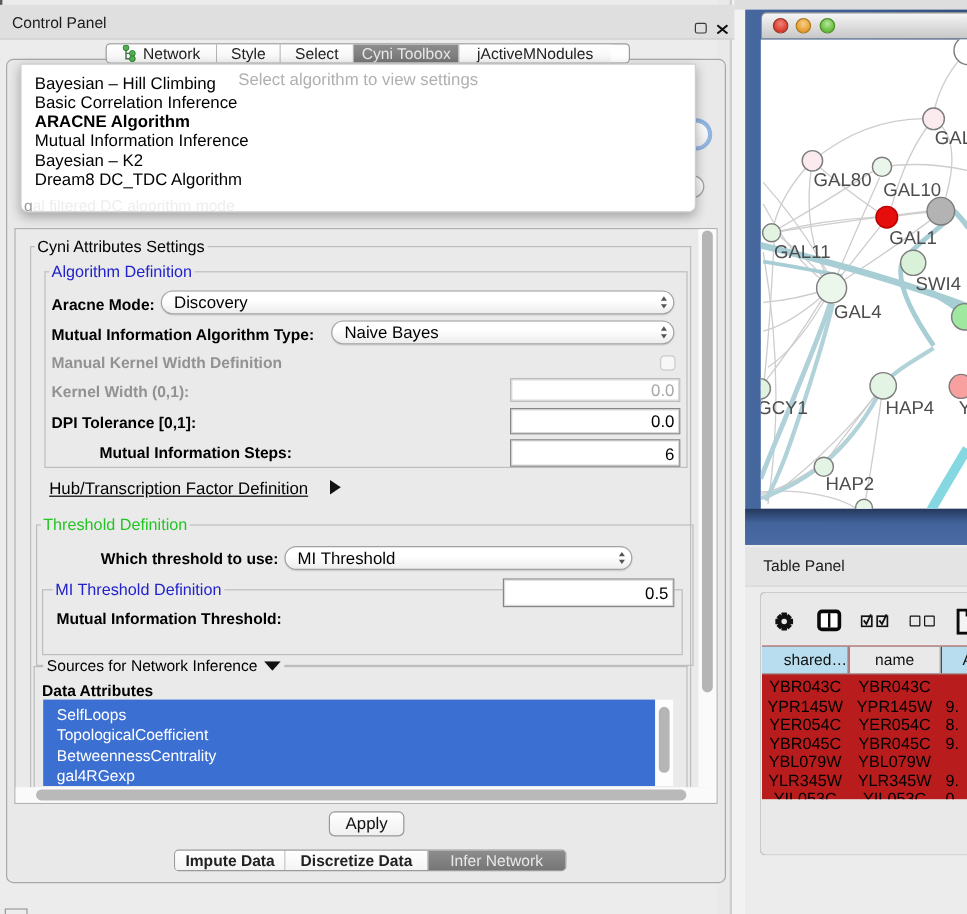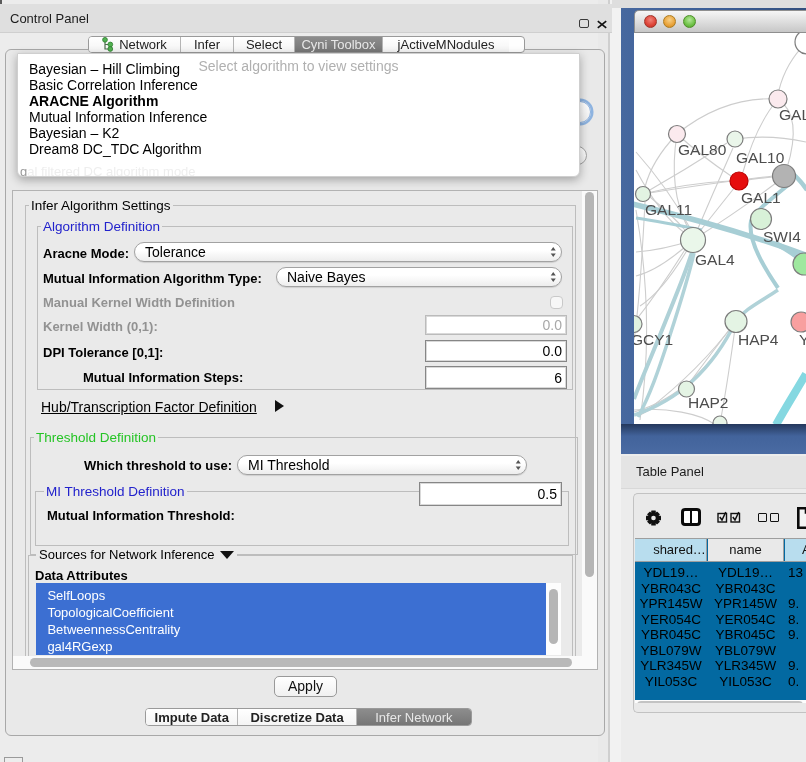--- a/index.html
+++ b/index.html
@@ -41,39 +41,39 @@
 
 <div class="seg" style="left:88px;top:36px;width:437px;height:17px;font-size:13.5px;">
   <div style="width:92px;">
     <svg width="13" height="15" viewBox="0 0 13 15" style="margin-right:4px;">
       <path d="M3 3 L3 12 L7 12 M3 7.5 L7 7.5" stroke="#4d6b4d" stroke-width="1.2" fill="none"></path>
       <circle cx="3" cy="2.8" r="2.4" fill="#51b151" stroke="#2e7d2e" stroke-width="0.8"></circle>
       <circle cx="8.3" cy="7.5" r="2.4" fill="#51b151" stroke="#2e7d2e" stroke-width="0.8"></circle>
       <circle cx="8.3" cy="12" r="2.4" fill="#51b151" stroke="#2e7d2e" stroke-width="0.8"></circle>
     </svg>
     Network</div>
-  <div style="width:53px;">Infer</div>
+  <div style="width:53px;">Style</div>
   <div style="width:61px;">Select</div>
   <div class="sel" style="width:88px;">Cyni Toolbox</div>
   <div style="width:126px;">jActiveMNodules</div>
 </div>
 
 <div class="abs" style="left:12px;top:190px;width:586px;height:480px;border:1px solid #b2b2b2;background:#eaeaea;"></div>
 
 <div class="grp" style="left:25px;top:205px;width:551px;height:452px;border-bottom:none;">
-  <div class="gtitle" style="color:#000;">Infer Algorithm Settings</div>
+  <div class="gtitle" style="color:#000;">Cyni Attributes Settings</div>
 </div>
 
 <div class="grp" style="left:37px;top:226px;width:536px;height:164px;">
   <div class="gtitle" style="color:#2222cc;">Algorithm Definition</div>
 </div>
 
 <div class="abs lbl" style="left:43px;top:246px;">Aracne Mode:</div>
 <div class="combo" style="left:134px;top:242px;width:428px;height:20px;">
-  <span class="ctext">Tolerance</span>
+  <span class="ctext">Discovery</span>
   <svg class="updown" viewBox="0 0 9 14">
       <path d="M4.5 0 L8 5 L1 5 Z M4.5 14 L8 9 L1 9 Z" fill="#555"></path>
     </svg>
 </div>
 
 <div class="abs lbl" style="left:43px;top:271px;">Mutual Information Algorithm Type:</div>
 <div class="combo" style="left:276px;top:267px;width:286px;height:20px;">
   <span class="ctext">Naive Bayes</span>
   <svg class="updown" viewBox="0 0 9 14">
       <path d="M4.5 0 L8 5 L1 5 Z M4.5 14 L8 9 L1 9 Z" fill="#555"></path>
@@ -290,30 +290,29 @@
   <rect x="14" y="3.5" width="8.5" height="8.5" fill="none" stroke="#111" stroke-width="1.4"></rect>
   <path d="M15.8 7 L18 10 L21.8 2" stroke="#111" stroke-width="1.5" fill="none"></path>
 </svg>
 <div class="abs" style="left:758px;top:513px;width:9px;height:9px;border:1.5px solid #111;border-radius:1px;"></div>
 <div class="abs" style="left:770px;top:513px;width:9px;height:9px;border:1.5px solid #111;border-radius:1px;"></div>
 <svg class="abs" style="left:797px;top:507px;" width="14" height="22" viewBox="0 0 14 22">
   <path d="M1.3 1.3 L9 1.3 L13 5.5 L13 20.7 L1.3 20.7 Z" fill="#f4f4f4" stroke="#0a0a0a" stroke-width="2.6"></path>
   <path d="M8.6 1.3 L8.6 5.9 L13 5.9" fill="none" stroke="#0a0a0a" stroke-width="1.8"></path>
 </svg>
 
-<div class="abs" style="left:635px;top:538px;width:171px;height:165px;background:#0369a1;overflow:hidden;">
+<div class="abs" style="left:635px;top:538px;width:171px;height:128px;background:#b91c1c;overflow:hidden;">
 
   <div class="abs" style="left:0;top:0;width:171px;height:24px;border-top:1px solid #9e9e9e;border-bottom:1px solid #9e9e9e;">
     <div class="abs" style="left:0;top:0;width:72px;height:22px;background:#b8ddee;border-right:1px solid #9e9e9e;text-align:center;text-indent:18px;font-size:13px;line-height:22px;color:#111;">shared…</div>
     <div class="abs" style="left:73px;top:0;width:76px;height:22px;background:#e9e9e9;border-right:1px solid #9e9e9e;text-align:center;font-size:13px;line-height:22px;color:#111;">name</div>
     <div class="abs" style="left:150px;top:0;width:21px;height:22px;background:#b8ddee;font-size:13px;line-height:22px;color:#111;padding-left:17px;">A</div>
   </div>
 
   <div class="abs" style="left:0;top:27px;width:171px;font-size:13.5px;color:#000;">
-    <div style="height:15.5px;line-height:15.5px;"><span style="display:inline-block;width:72px;text-align:center;">YDL19…</span><span style="display:inline-block;width:77px;text-align:center;">YDL19…</span><span style="margin-left:4px;">13</span></div>
     <div style="height:15.5px;line-height:15.5px;"><span style="display:inline-block;width:72px;text-align:center;">YBR043C</span><span style="display:inline-block;width:77px;text-align:center;">YBR043C</span><span></span></div>
     <div style="height:15.5px;line-height:15.5px;"><span style="display:inline-block;width:72px;text-align:center;">YPR145W</span><span style="display:inline-block;width:77px;text-align:center;">YPR145W</span><span style="margin-left:4px;">9.</span></div>
     <div style="height:15.5px;line-height:15.5px;"><span style="display:inline-block;width:72px;text-align:center;">YER054C</span><span style="display:inline-block;width:77px;text-align:center;">YER054C</span><span style="margin-left:4px;">8.</span></div>
     <div style="height:15.5px;line-height:15.5px;"><span style="display:inline-block;width:72px;text-align:center;">YBR045C</span><span style="display:inline-block;width:77px;text-align:center;">YBR045C</span><span style="margin-left:4px;">9.</span></div>
     <div style="height:15.5px;line-height:15.5px;"><span style="display:inline-block;width:72px;text-align:center;">YBL079W</span><span style="display:inline-block;width:77px;text-align:center;">YBL079W</span><span></span></div>
     <div style="height:15.5px;line-height:15.5px;"><span style="display:inline-block;width:72px;text-align:center;">YLR345W</span><span style="display:inline-block;width:77px;text-align:center;">YLR345W</span><span style="margin-left:4px;">9.</span></div>
     <div style="height:15.5px;line-height:15.5px;"><span style="display:inline-block;width:72px;text-align:center;">YIL053C</span><span style="display:inline-block;width:77px;text-align:center;">YIL053C</span><span style="margin-left:4px;">0.</span></div>
   </div>
 
   <div class="abs" style="left:0;top:162px;width:171px;height:12px;background:#fdfdfd;"></div>

